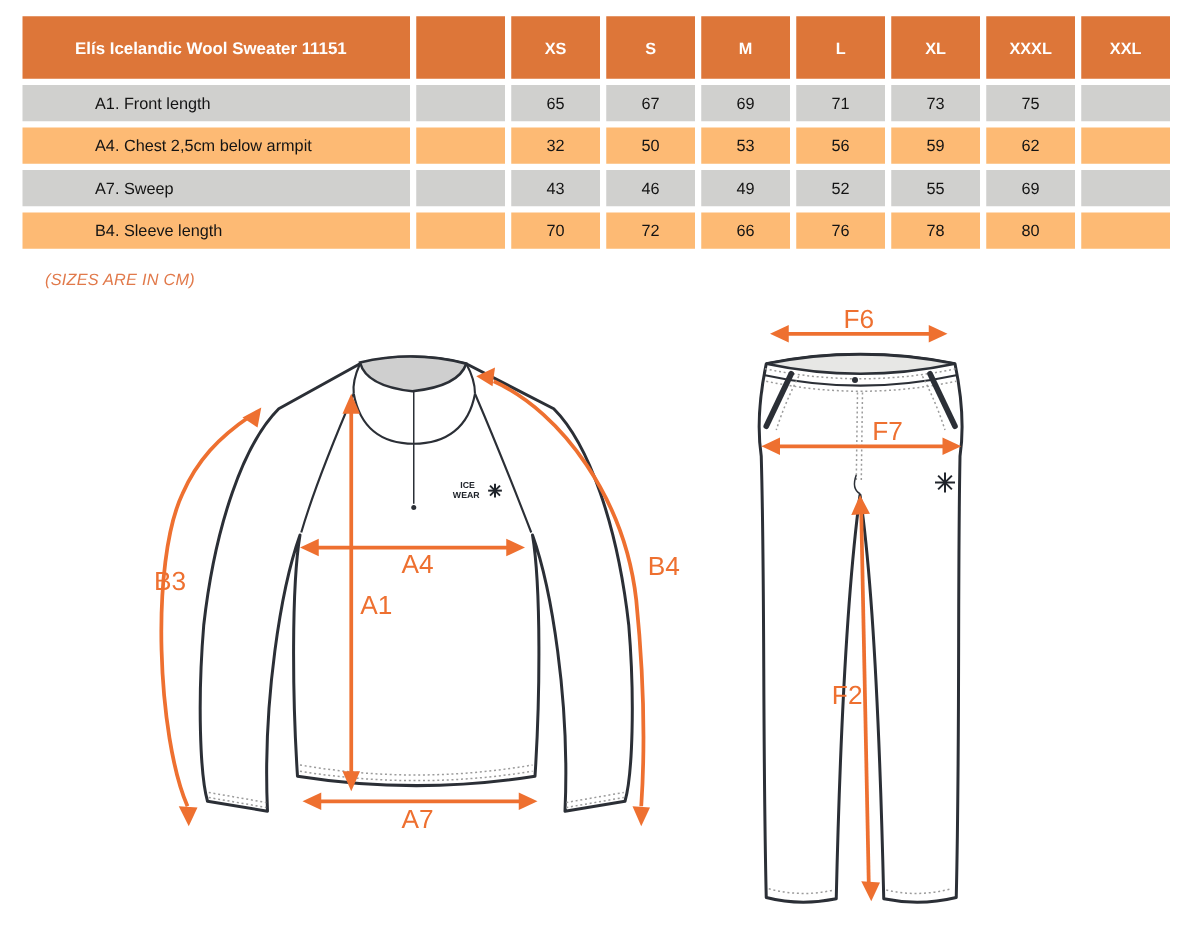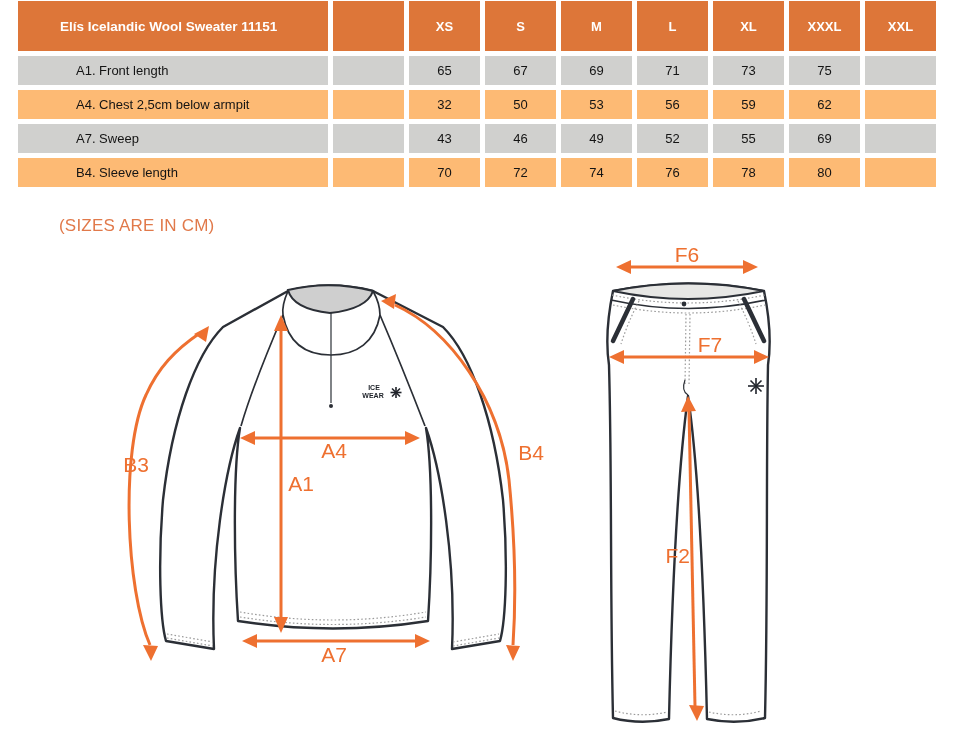--- a/index.html
+++ b/index.html
@@ -1,33 +1,33 @@
 <!DOCTYPE html>
 <html><head>
 <meta charset="utf-8">
 <style>
   html,body{margin:0;padding:0;background:#fff;}
   .page{position:relative;width:954px;height:756px;background:#ffffff;overflow:hidden;
         font-family:"Liberation Sans",sans-serif;}
 
   
-  .size-table{position:absolute;left:18px;top:1px;display:grid;
+  .size-table{position:absolute;left:18px;top:13px;display:grid;
     grid-template-columns:310px 71px repeat(7,71px);
     grid-template-rows:50px repeat(4,29px);
     gap:5px;}
   .cell{display:flex;align-items:center;justify-content:center;
         font-size:13px;color:#141414;white-space:nowrap;}
   .hd{background:#dd7639;color:#ffffff;font-weight:bold;font-size:13px;}
   .hd-title{justify-content:flex-start;padding-left:42px;font-size:13.5px;}
   .dark{background:#d0d0ce;}
   .light{background:#fdba74;}
   .lbl{justify-content:flex-start;padding-left:58px;}
 
-  .note{position:absolute;left:59px;top:216px;font-size:17px;color:#e1794a;
-        letter-spacing:.2px;}
+  .note{position:absolute;left:36px;top:216px;font-size:13px;color:#e1794a;
+        letter-spacing:.2px;font-style:italic;}
 
   
   svg.diagrams{position:absolute;left:0;top:0;}
   .garment{fill:#ffffff;stroke:#2b2f36;stroke-width:2.4;stroke-linejoin:round;}
   .seam{fill:none;stroke:#2b2f36;stroke-width:1.7;}
   .thin{fill:none;stroke:#2b2f36;stroke-width:1.2;}
   .stitch{fill:none;stroke:#9b9b9b;stroke-width:1.2;stroke-dasharray:1.6 2.2;}
   .grayfill{fill:#cfcfcf;stroke:#2b2f36;stroke-width:2;}
   .waistfill{fill:#e7e7e5;stroke:#2b2f36;stroke-width:2;}
   .oline{fill:none;stroke:#ee7030;stroke-width:3;}
@@ -81,21 +81,21 @@
     <div class="cell dark">49</div>
     <div class="cell dark">52</div>
     <div class="cell dark">55</div>
     <div class="cell dark">69</div>
     <div class="cell dark"></div>
 
     <div class="cell light lbl">B4. Sleeve length</div>
     <div class="cell light"></div>
     <div class="cell light">70</div>
     <div class="cell light">72</div>
-    <div class="cell light">74</div>
+    <div class="cell light">66</div>
     <div class="cell light">76</div>
     <div class="cell light">78</div>
     <div class="cell light">80</div>
     <div class="cell light"></div>
   </div>
 
   <div class="note">(SIZES ARE IN CM)</div>
 
   <svg class="diagrams" width="954" height="756" viewBox="0 0 954 756">
 

